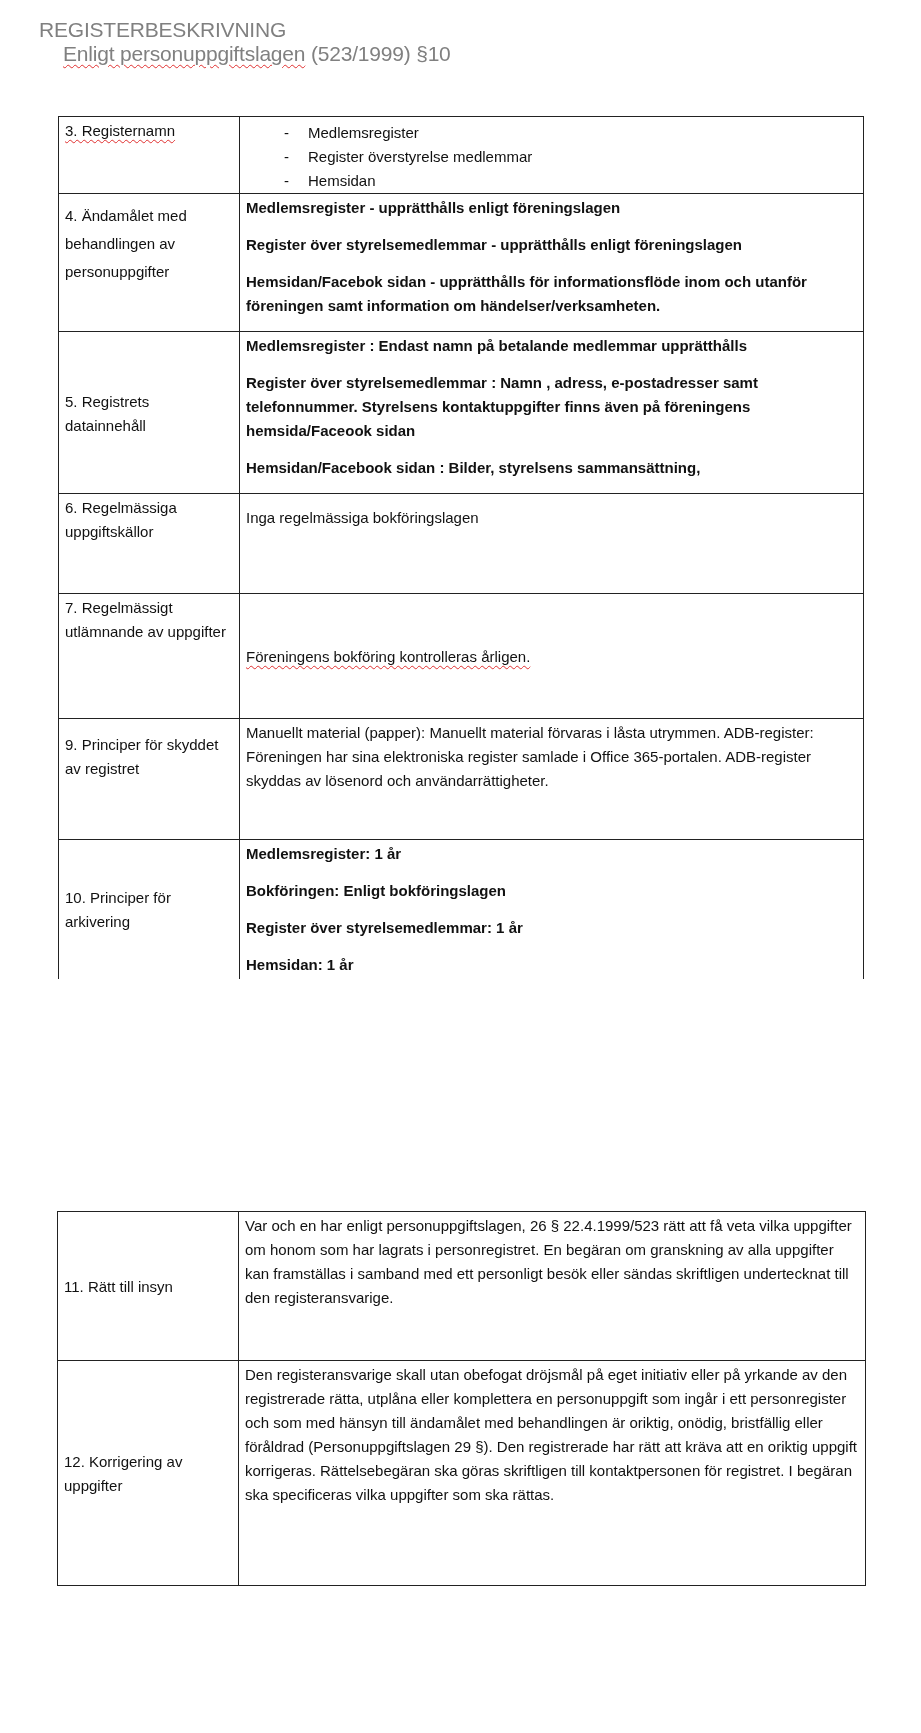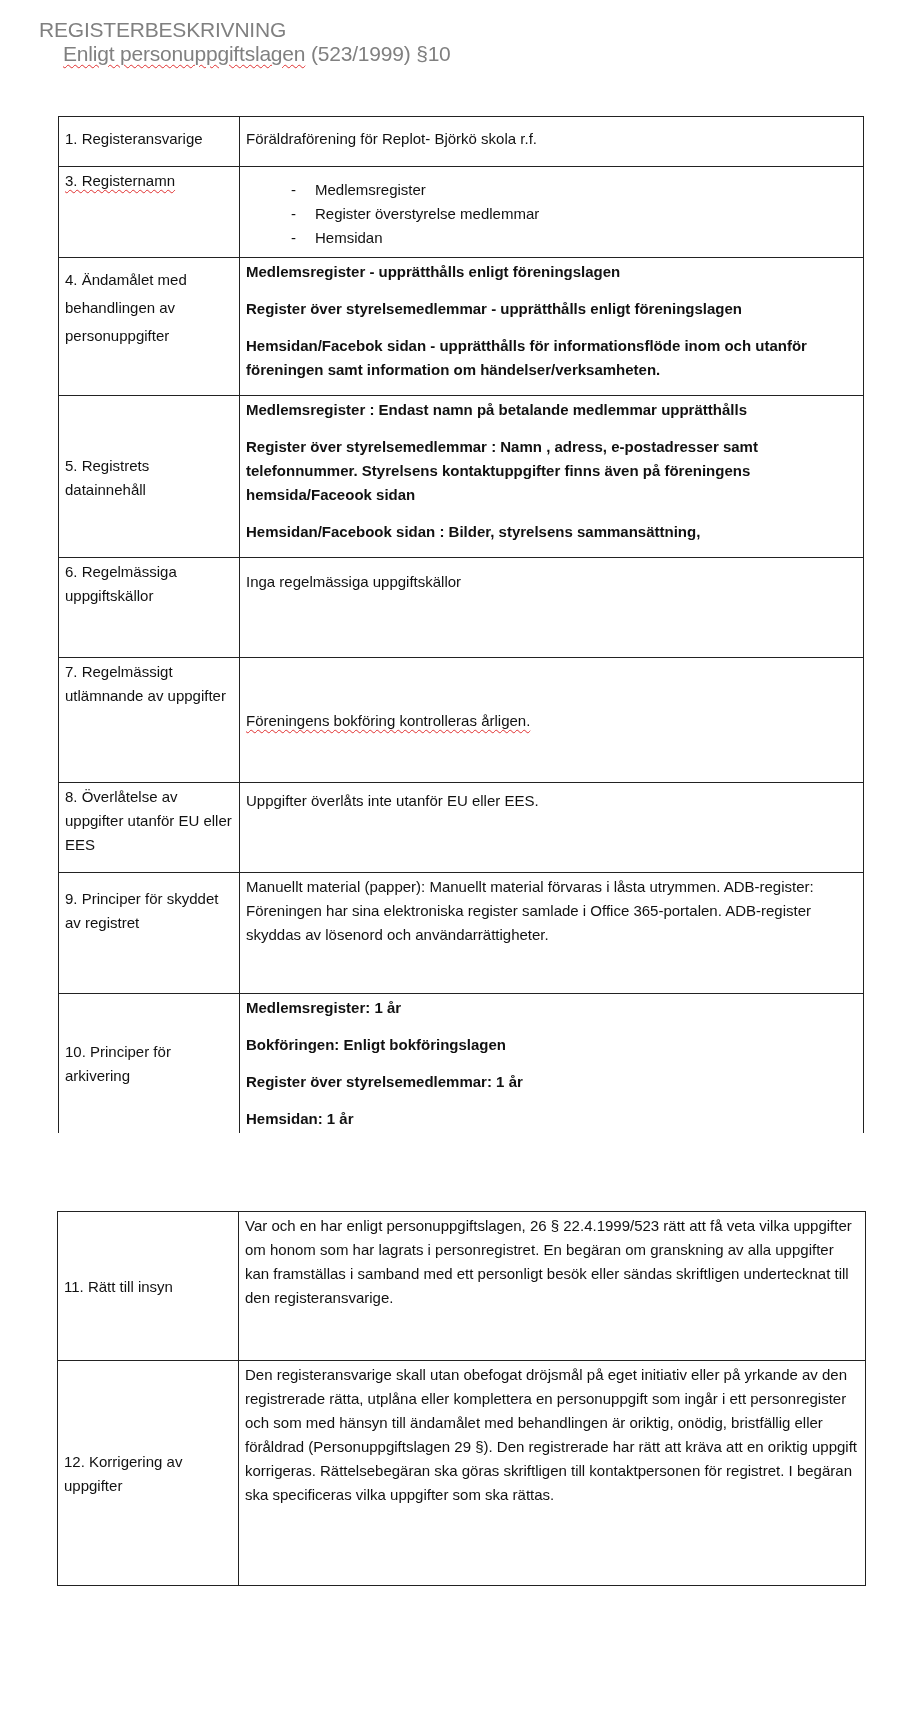--- a/index.html
+++ b/index.html
@@ -8,39 +8,35 @@
   .hdr { position:absolute; left:39px; color:#808080; font-size:21px; letter-spacing:-0.2px; }
   .hdr1 { top:18px; }
   .hdr2 { top:42px;margin-left:24px; }
   .sq { text-decoration: underline wavy #e03030; text-decoration-thickness:1px; text-underline-offset:3px; }
   table { position:absolute; border-collapse:collapse; table-layout:fixed; font-size:15px; line-height:24px; }
   td { border:1.5px solid #222; vertical-align:top; padding:2px 6px 0 6px; overflow:hidden; }
   td.lbl { width:168px; }
   .para { margin:0 0 13px 0;font-weight:bold; }
   .para:last-child { margin-bottom:0; }
   .vmid { vertical-align:middle; }
-  .dash-list { margin:7px; padding:0; list-style:none; }
+  .dash-list { margin:0; padding:0; list-style:none; }
   .dash-list li { position:relative; padding-left:62px; }
   .dash-list li::before { content:"-"; position:absolute; left:38px; }
   #t1 { left:58px; top:116px; width:806px; }
   #t2 { left:57px; top:1211px; width:809px; }
   .cut { border-bottom:none; }
 </style>
 </head>
 <body>
 
 <div class="hdr hdr1">REGISTERBESKRIVNING</div>
 <div class="hdr hdr2"><span class="sq">Enligt personuppgiftslagen</span><span> (523/1999) §10</span></div>
 
 <table id="t1">
   <tbody>
-      <tr style="height:50px">
-    <td class="lbl" style="padding-top:10px">1. Registeransvarige</td>
-    <td style="padding-top:10px">Föräldraförening för Replot- Björkö skola r.f.</td>
-  </tr>
   <tr style="height:76px">
     <td class="lbl"><span class="sq">3. Registernamn</span></td>
     <td style="padding-top:4px">
       <ul class="dash-list">
         <li>Medlemsregister</li>
         <li>Register överstyrelse medlemmar</li>
         <li>Hemsidan</li>
       </ul>
     </td>
   </tr>
@@ -55,29 +51,25 @@
   <tr style="height:162px">
     <td class="lbl vmid">5. Registrets datainnehåll</td>
     <td>
       <p class="para">Medlemsregister : Endast namn på betalande medlemmar upprätthålls</p>
       <p class="para">Register över styrelsemedlemmar : Namn , adress, e-postadresser samt telefonnummer. Styrelsens kontaktuppgifter finns även på föreningens hemsida/Faceook sidan</p>
       <p class="para">Hemsidan/Facebook sidan : Bilder, styrelsens sammansättning,</p>
     </td>
   </tr>
   <tr style="height:100px">
     <td class="lbl">6. Regelmässiga uppgiftskällor</td>
-    <td style="padding-top:12px">Inga regelmässiga uppgiftskällor</td>
+    <td style="padding-top:12px">Inga regelmässiga bokföringslagen</td>
   </tr>
   <tr style="height:125px">
     <td class="lbl">7. Regelmässigt utlämnande av uppgifter</td>
     <td class="vmid"><span class="sq">Föreningens bokföring kontrolleras årligen.</span></td>
-  </tr>
-  <tr style="height:90px">
-    <td class="lbl">8. Överlåtelse av uppgifter utanför EU eller EES</td>
-    <td style="padding-top:6px">Uppgifter överlåts inte utanför EU eller EES.</td>
   </tr>
   <tr style="height:121px">
     <td class="lbl" style="padding-top:14px">9. Principer för skyddet av registret</td>
     <td>Manuellt material (papper): Manuellt material förvaras i låsta utrymmen. ADB-register: Föreningen har sina elektroniska register samlade i Office 365-portalen. ADB-register skyddas av lösenord och användarrättigheter.</td>
   </tr>
   <tr style="height:139px">
     <td class="lbl vmid cut">10. Principer för arkivering</td>
     <td class="cut">
       <p class="para">Medlemsregister: 1 år</p>
       <p class="para">Bokföringen: Enligt bokföringslagen</p>

